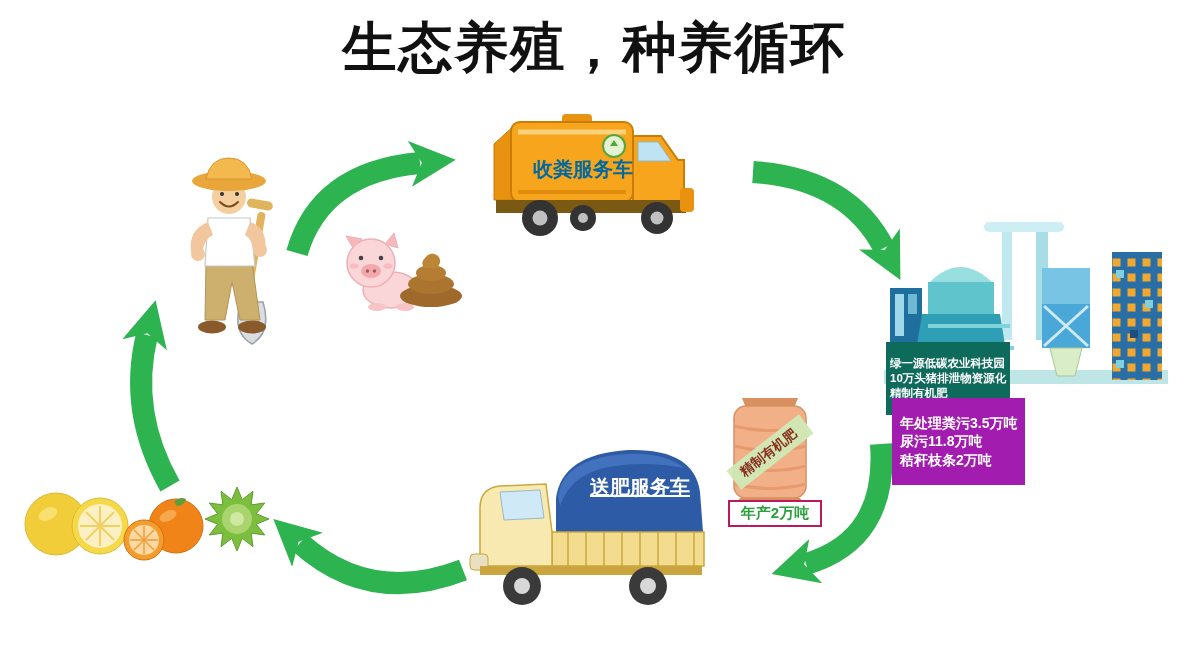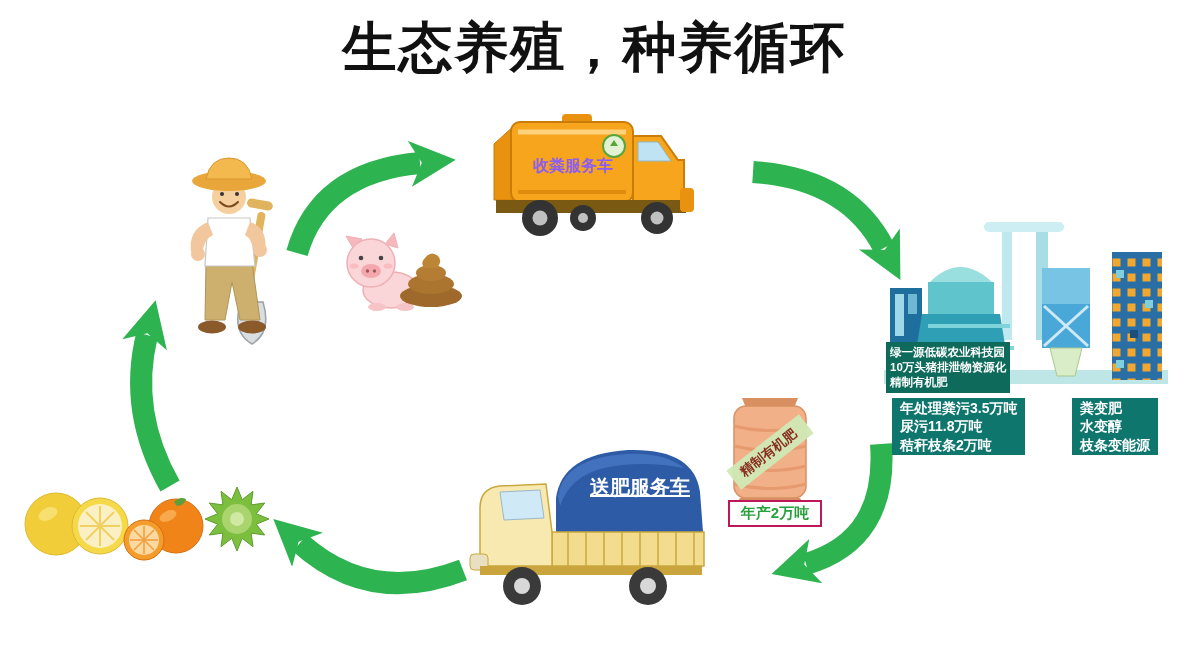--- a/index.html
+++ b/index.html
@@ -1,23 +1,23 @@
 <!DOCTYPE html>
 <html><head>
 <meta charset="utf-8">
 <style>
   html,body{margin:0;padding:0;background:#ffffff;}
   body{font-family:"Liberation Sans","DejaVu Sans",sans-serif;}
   .canvas{position:relative;width:1189px;height:646px;background:#ffffff;overflow:hidden;}
   .abs{position:absolute;}
   .title{width:100%;text-align:center;top:12px;left:0;font-size:54px;font-weight:900;color:#111;letter-spacing:2px;margin:0;}
-  .truck-label{font-weight:900;color:#8b5cf6;font-size:16px;white-space:nowrap;}
+  .truck-label{font-weight:900;color:#0369a1;font-size:20px;white-space:nowrap;}
   .tarp-label{font-weight:900;color:#ffffff;font-size:20px;white-space:nowrap;text-decoration:underline;}
-  .factory-caption{background:#0e6b5c;color:#fff;font-size:11.5px;font-weight:700;line-height:1.3;padding:3px 4px;white-space:nowrap;}
-  .green-box{background:#0f766e;color:#fff;font-weight:700;font-size:14px;line-height:1.32;padding:1px 8px;white-space:nowrap;}
+  .factory-caption{background:#0e6b5c;color:#fff;font-size:11.5px;font-weight:700;line-height:1.3;padding:14px 4px;white-space:nowrap;}
+  .green-box{background:#a21caf;color:#fff;font-weight:700;font-size:14px;line-height:1.32;padding:16px 8px;white-space:nowrap;}
   .bag-band-label{color:#8a2f20;font-weight:900;font-size:13.5px;white-space:nowrap;transform:rotate(-38deg);transform-origin:center;}
   .output-label{background:#ffffff;border:2px solid #be185d;color:#2aa03c;font-weight:900;font-size:15px;text-align:center;padding:2px 6px;white-space:nowrap;}
   .layer-art{z-index:2;}
   .layer-arrow{z-index:1;}
   svg{display:block;}
 </style>
 </head>
 <body>
 
 <div class="canvas">
@@ -145,25 +145,20 @@
       <div>精制有机肥</div>
     </div>
   </div>
 
   <div class="abs layer-art green-box" style="left:892px;top:398px;">
     <div>年处理粪污3.5万吨</div>
     <div>尿污11.8万吨</div>
     <div>秸秆枝条2万吨</div>
   </div>
 
-  <div class="abs layer-art green-box" style="left:1072px;top:398px;">
-    <div>粪变肥</div>
-    <div>水变醇</div>
-    <div>枝条变能源</div>
-  </div>
 
   <div class="abs layer-art" style="left:722px;top:394px;width:96px;height:118px;">
     <svg width="96" height="118" viewBox="0 0 96 118">
       <path d="M20 4 h56 l-4 10 h-48 z" fill="#d89060"></path>
       <rect x="12" y="12" width="72" height="92" rx="12" fill="#f2b088" stroke="#d89060" stroke-width="1.5"></rect>
       <path d="M12 32 q36 9 72 0" stroke="#e79a6e" fill="none" stroke-width="3"></path>
       <path d="M12 52 q36 9 72 0" stroke="#e79a6e" fill="none" stroke-width="3"></path>
       <path d="M12 72 q36 9 72 0" stroke="#e79a6e" fill="none" stroke-width="3"></path>
       <path d="M12 90 q36 9 72 0" stroke="#e79a6e" fill="none" stroke-width="3"></path>
       <g transform="rotate(-38 48 58)">

